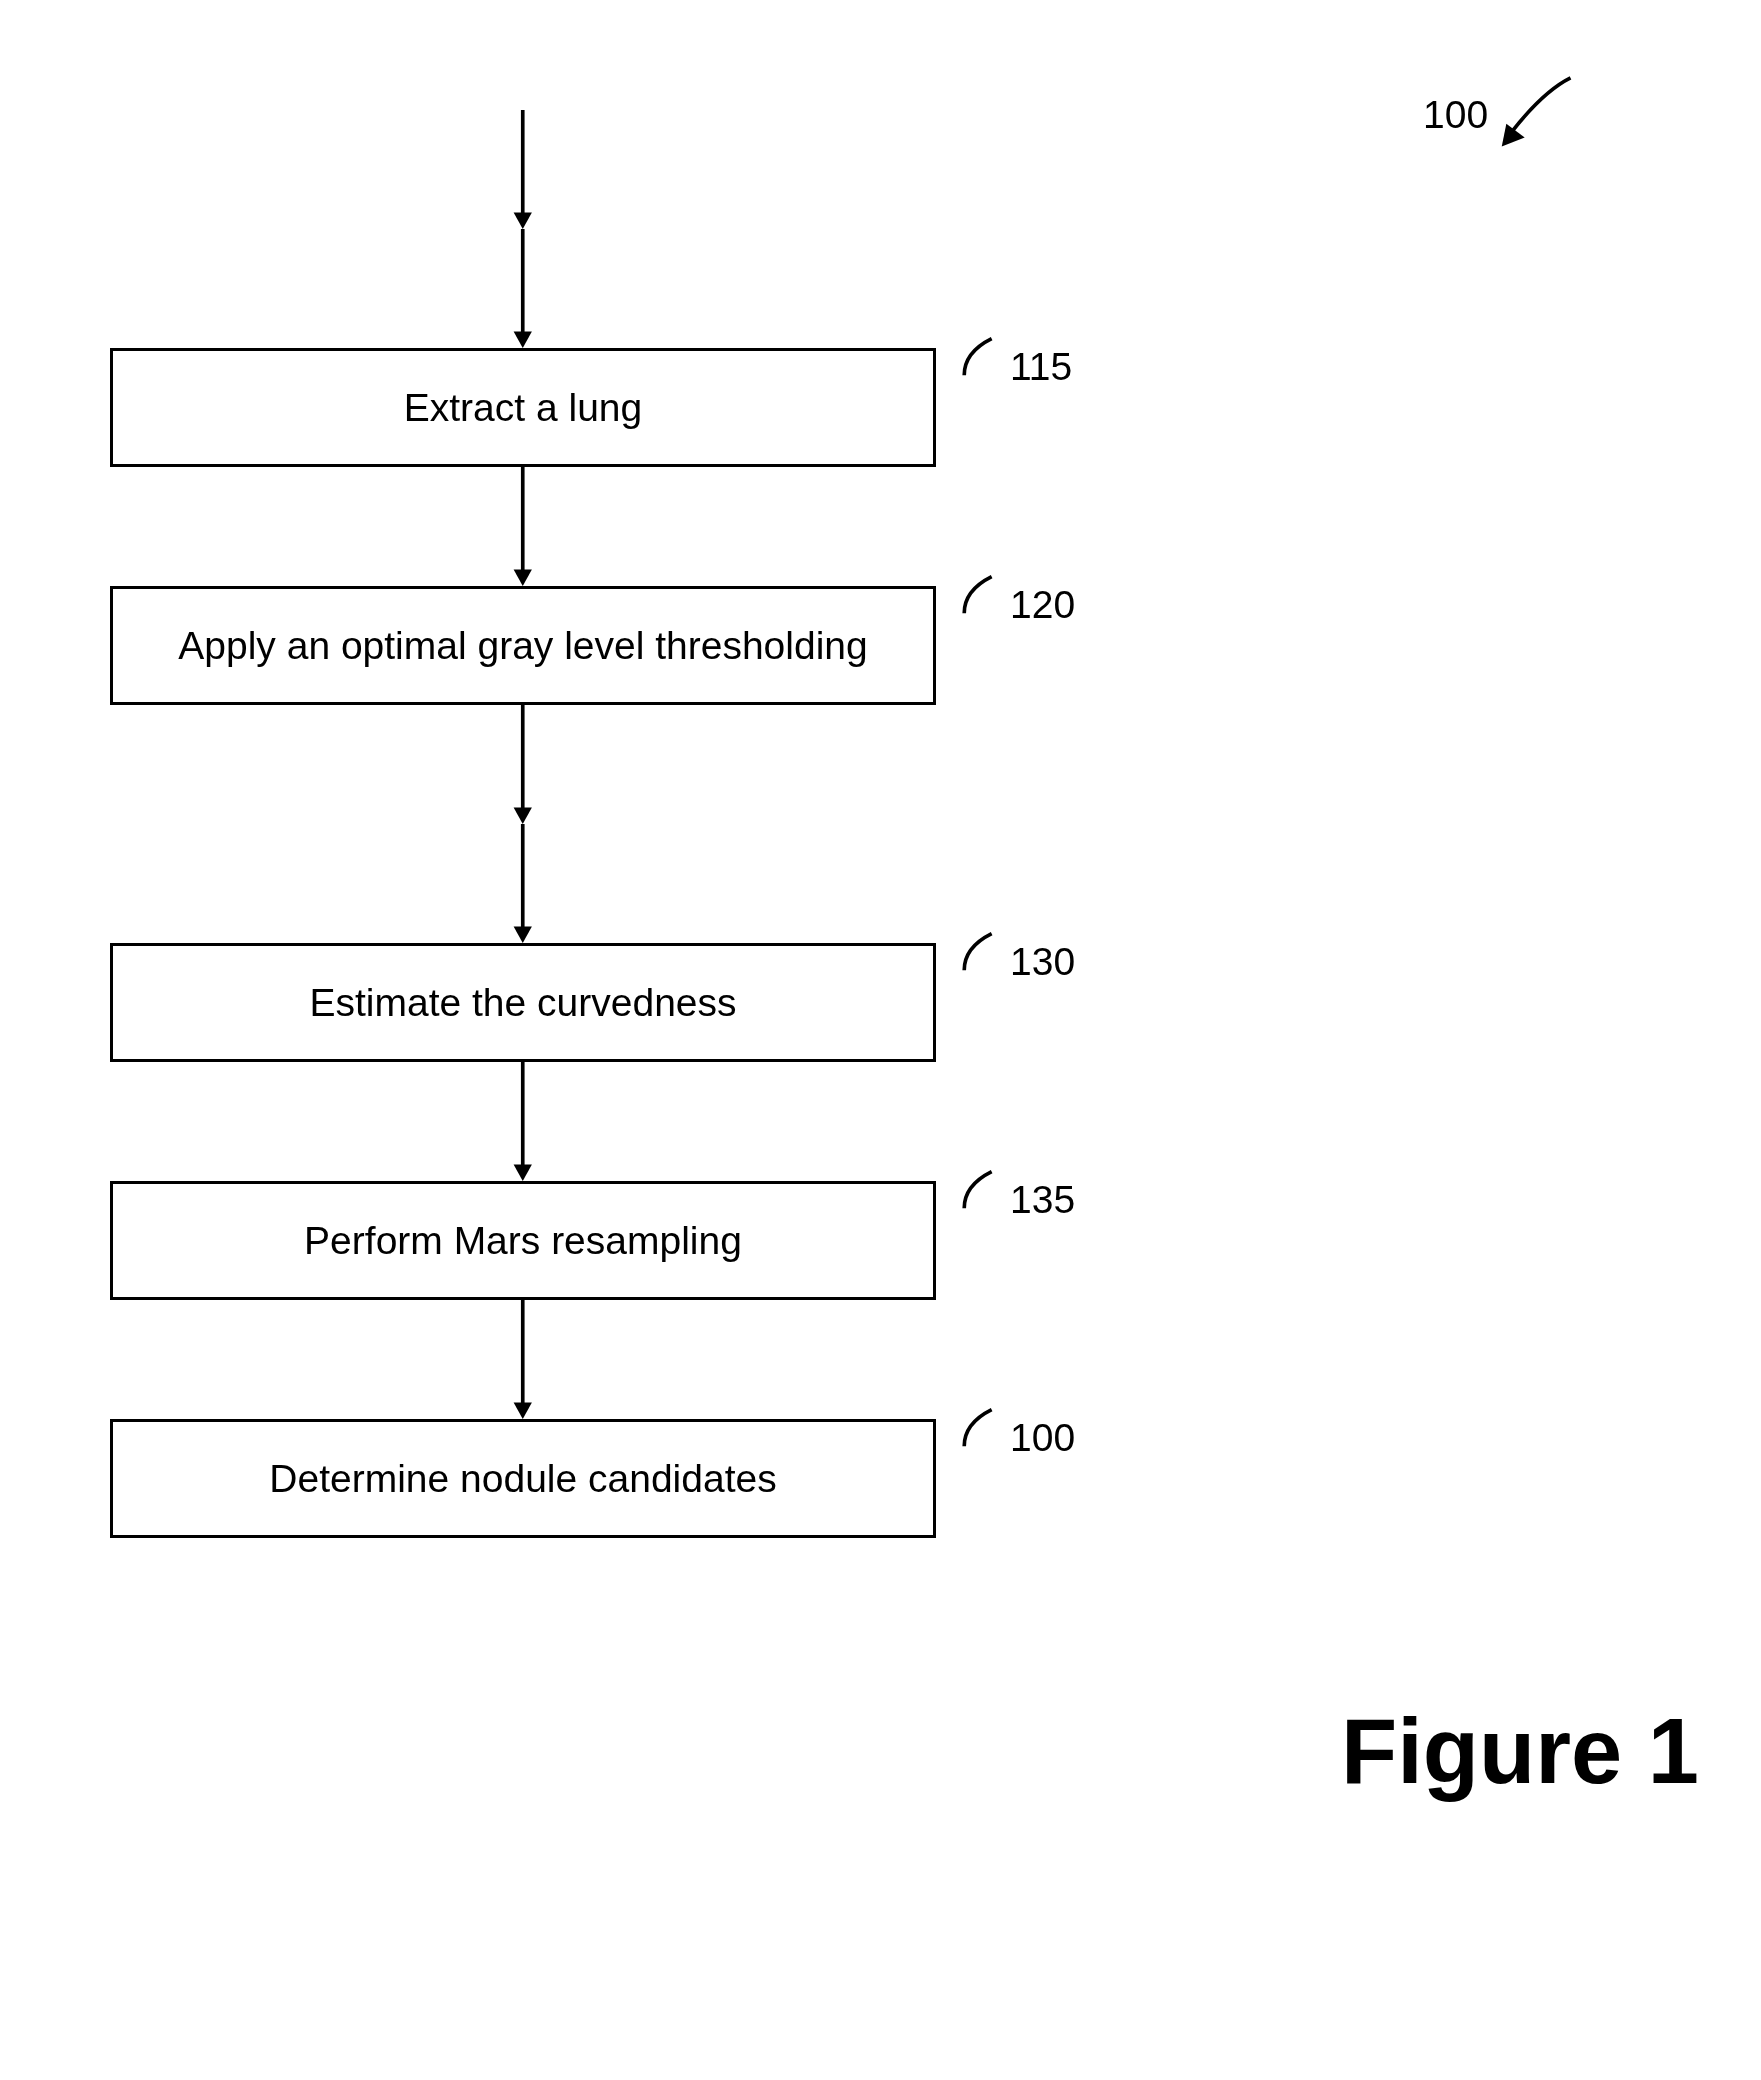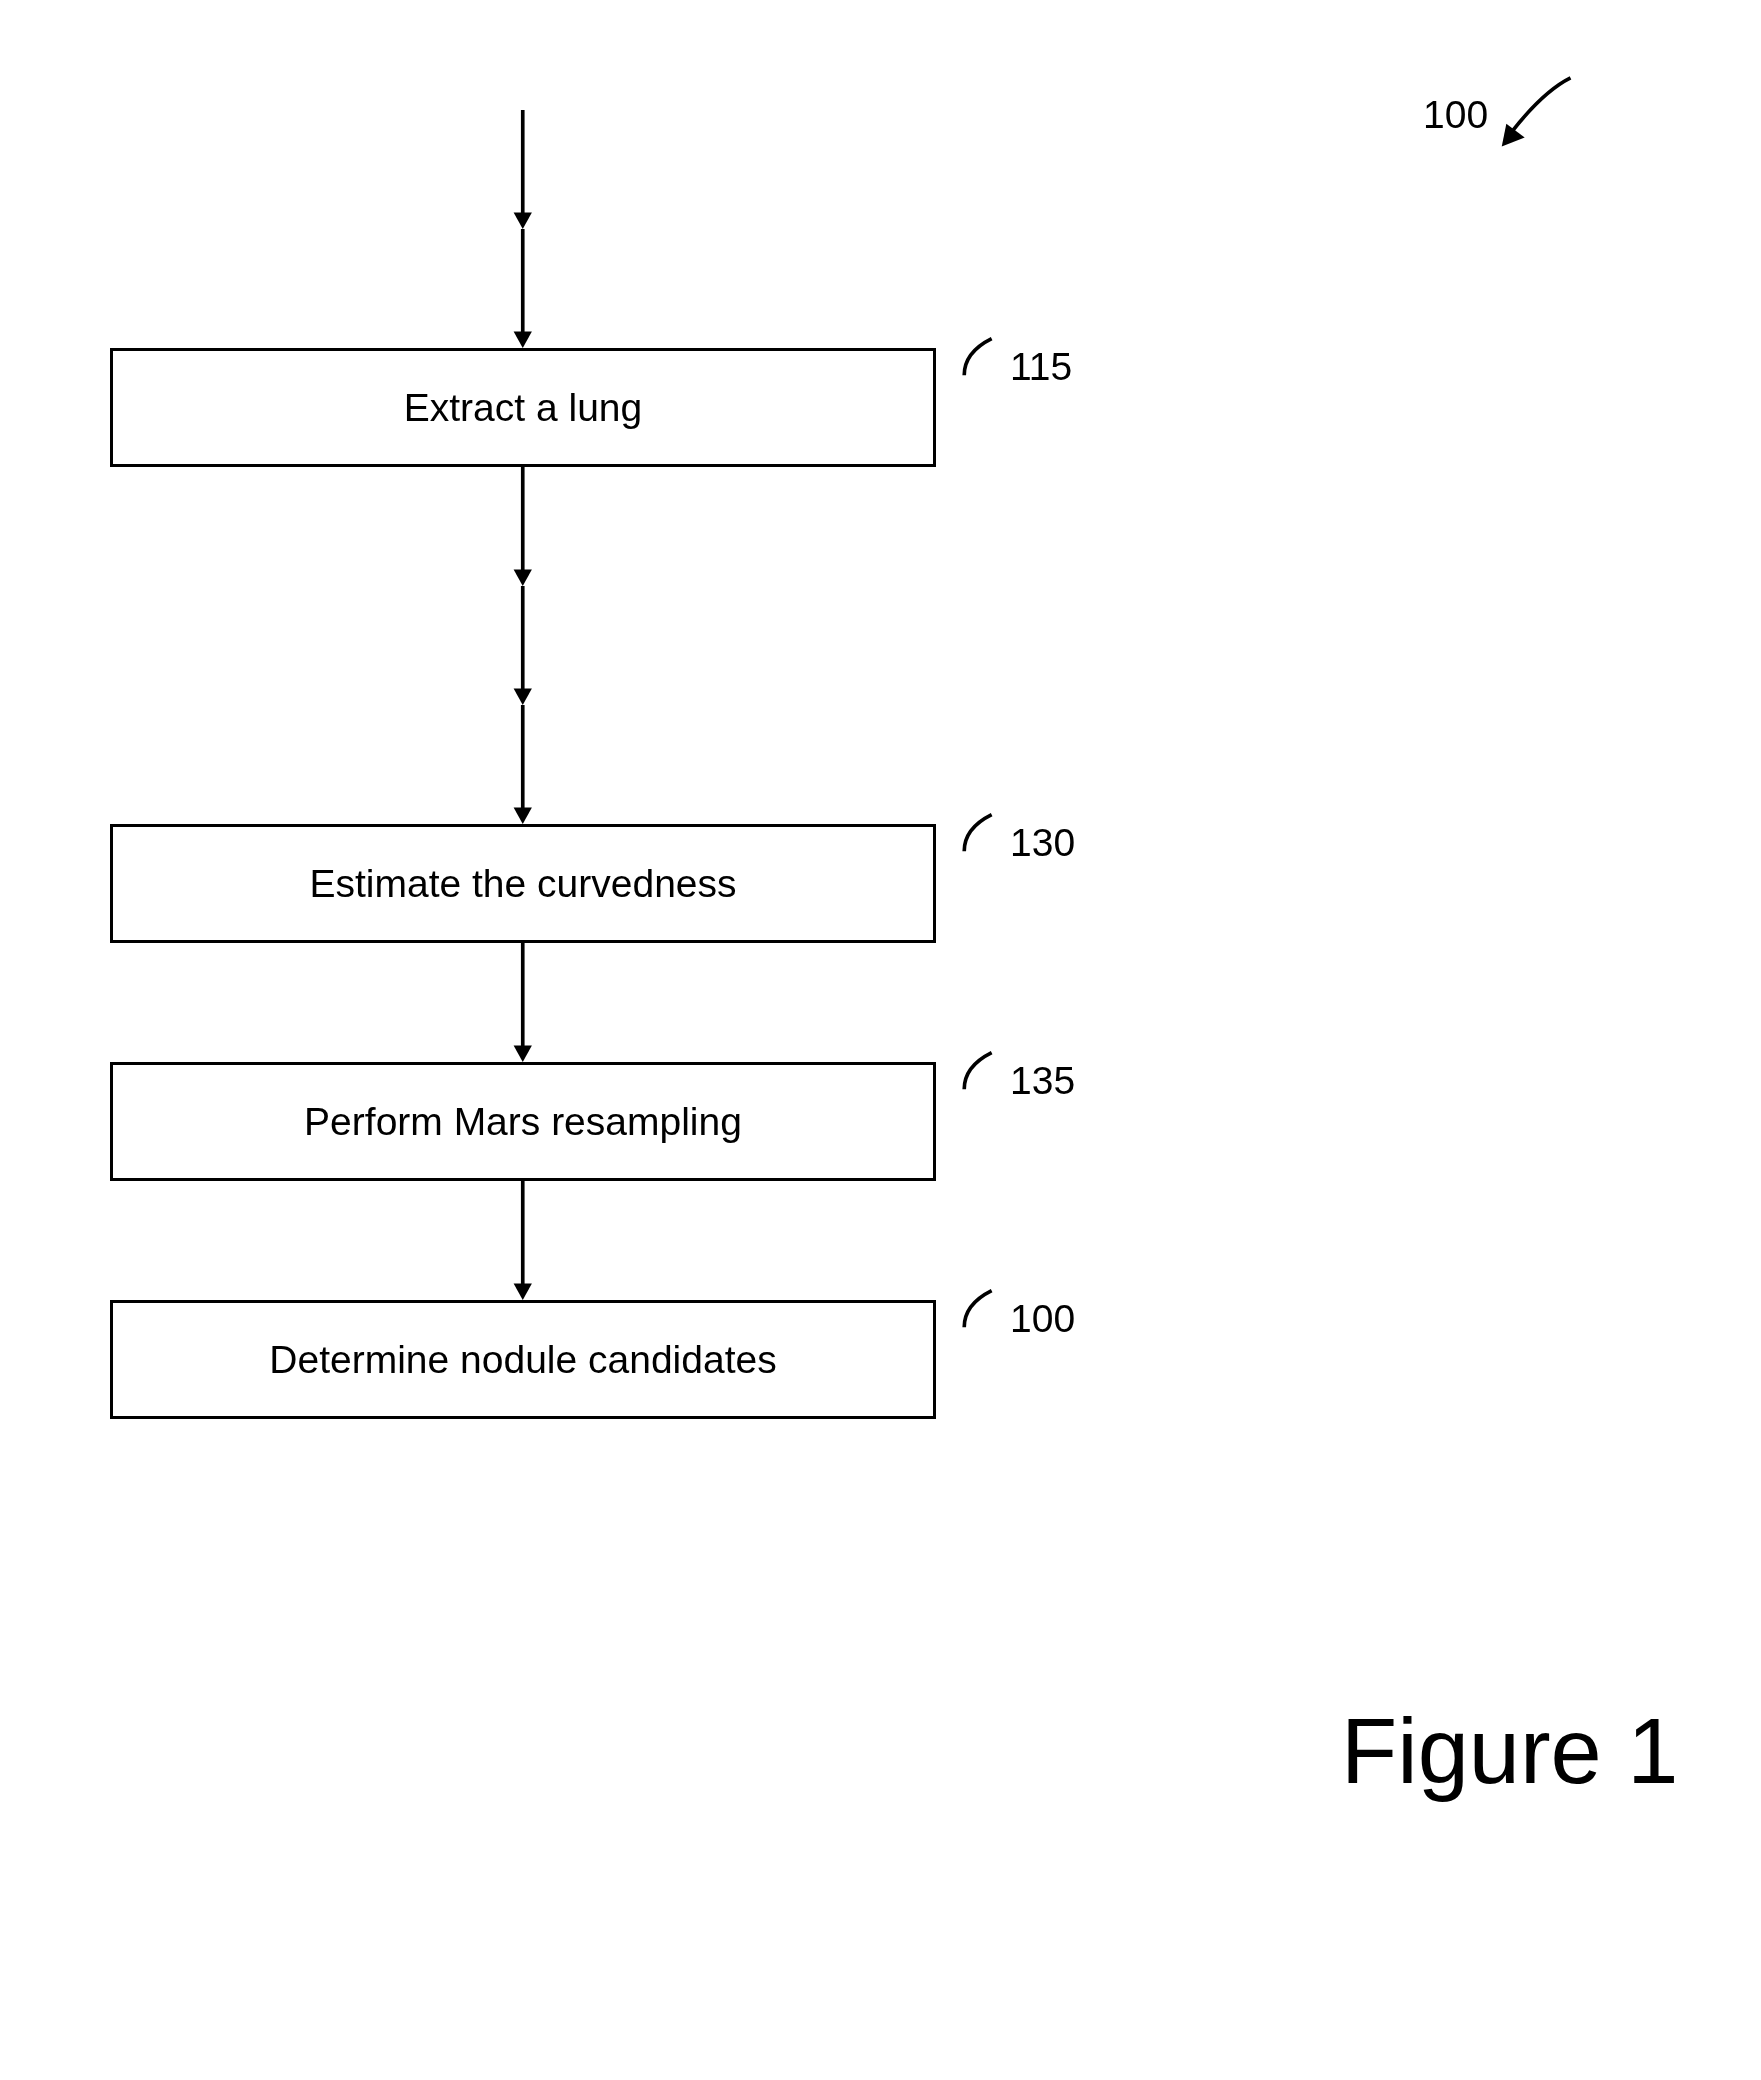--- a/index.html
+++ b/index.html
@@ -58,21 +58,21 @@
       align-items: center;
     }
     .figure-ref svg {
       display: block;
     }
     .figure-label {
       position: absolute;
       left: 1341px;
       top: 1699px;
       font-size: 92px;
-      font-weight: normal;
+      font-weight: bold;
     }
   </style>
 </head>
 <body>
 
 <div class="flowchart">
   <svg class="arrow" width="27.5" height="119" viewBox="0 0 30 130">
     <line x1="15" y1="0" x2="15" y2="118" stroke="black" stroke-width="4"></line>
     <polygon points="15,130 5,112 25,112" fill="black"></polygon>
   </svg>
@@ -91,20 +91,31 @@
         <path d="M 10 55 Q 10 30 40 15" stroke="black" stroke-width="4" fill="none"></path>
       </svg>
       <span>115</span>
     </div>
   </div>
   <svg class="arrow" width="27.5" height="119" viewBox="0 0 30 130">
     <line x1="15" y1="0" x2="15" y2="118" stroke="black" stroke-width="4"></line>
     <polygon points="15,130 5,112 25,112" fill="black"></polygon>
   </svg>
 
+  <div class="step-wrap">
+    <div class="step">
+      <span>Apply an optimal gray level thresholding</span>
+    </div>
+    <div class="ref">
+      <svg width="55" height="64" viewBox="0 0 60 70">
+        <path d="M 10 55 Q 10 30 40 15" stroke="black" stroke-width="4" fill="none"></path>
+      </svg>
+      <span>120</span>
+    </div>
+  </div>
   <svg class="arrow" width="27.5" height="119" viewBox="0 0 30 130">
     <line x1="15" y1="0" x2="15" y2="118" stroke="black" stroke-width="4"></line>
     <polygon points="15,130 5,112 25,112" fill="black"></polygon>
   </svg>
 
   <svg class="arrow" width="27.5" height="119" viewBox="0 0 30 130">
     <line x1="15" y1="0" x2="15" y2="118" stroke="black" stroke-width="4"></line>
     <polygon points="15,130 5,112 25,112" fill="black"></polygon>
   </svg>
 

